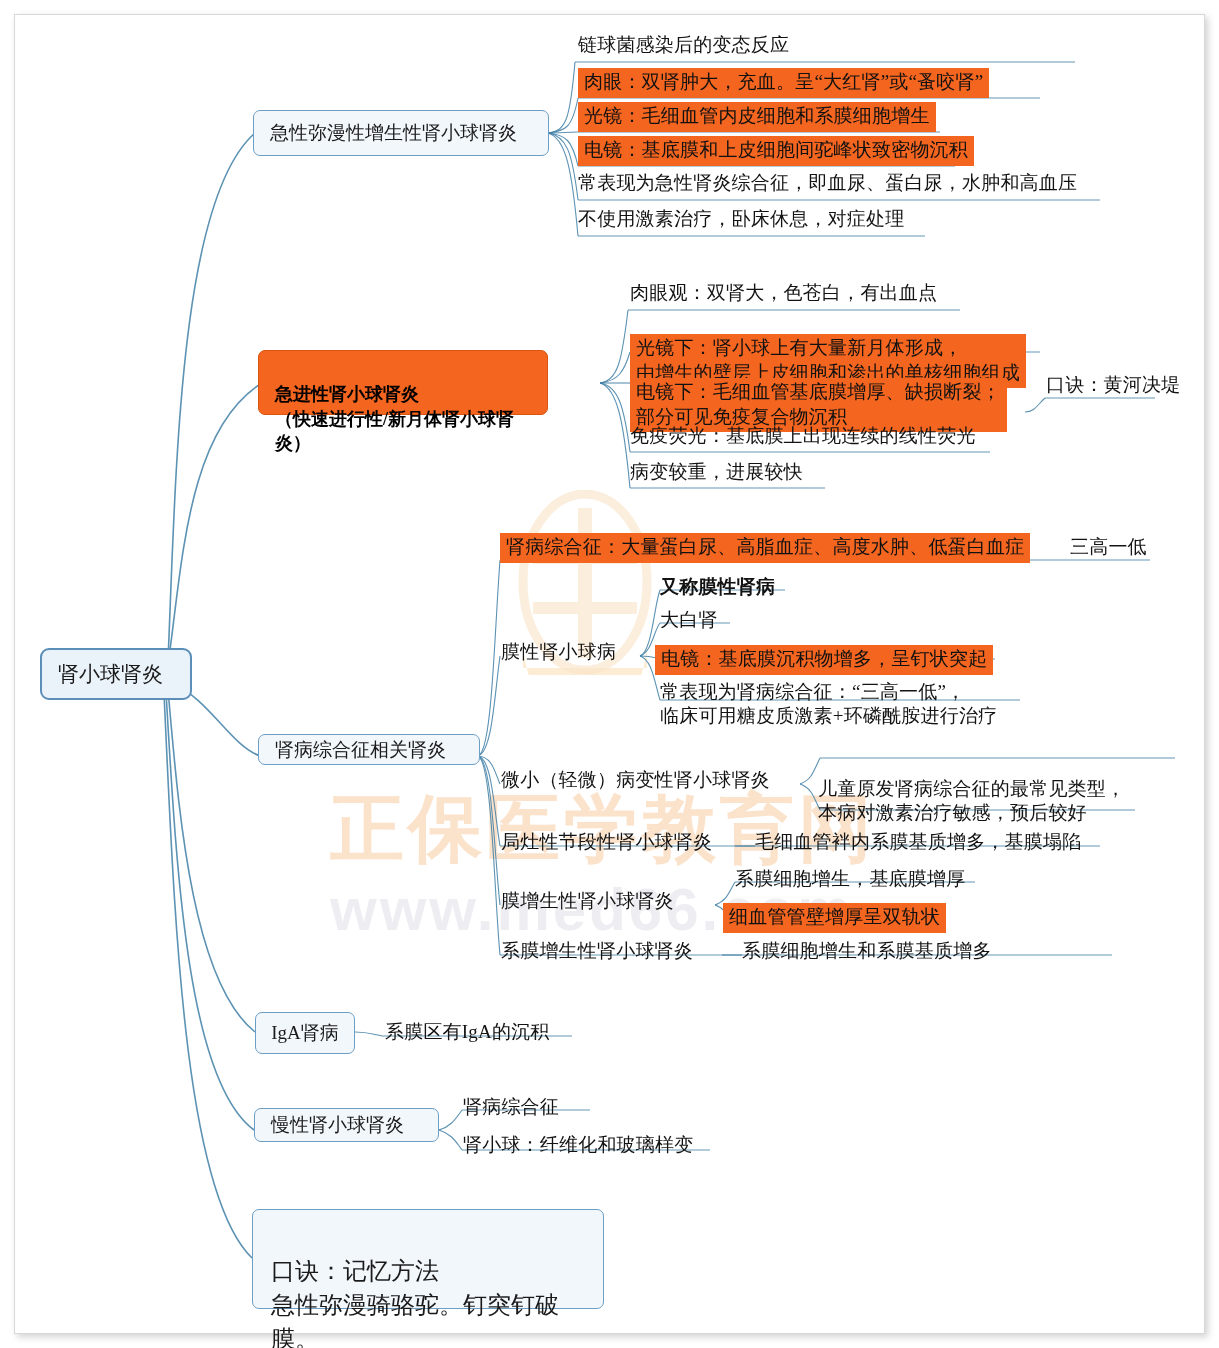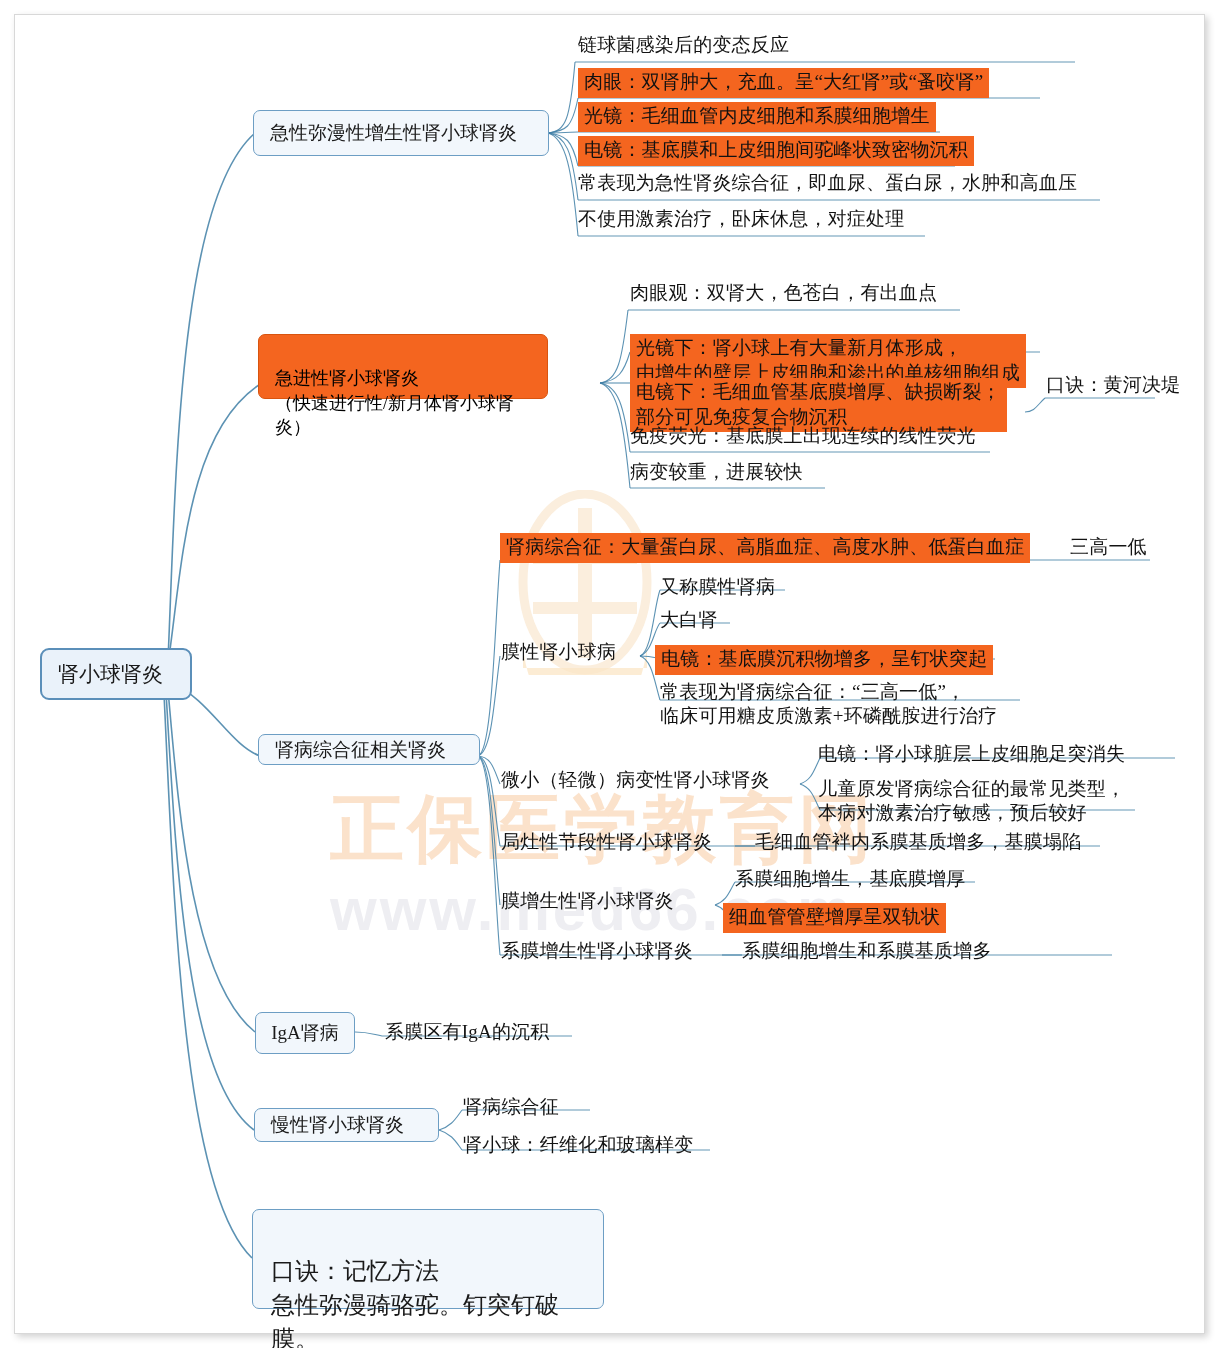--- a/index.html
+++ b/index.html
@@ -270,21 +270,21 @@
   <div class="hl" style="left:578px; top:68px;">肉眼：双肾肿大，充血。呈“大红肾”或“蚤咬肾”</div>
 
   <div class="hl" style="left:578px; top:102px;">光镜：毛细血管内皮细胞和系膜细胞增生</div>
 
   <div class="hl" style="left:578px; top:136px;">电镜：基底膜和上皮细胞间驼峰状致密物沉积</div>
 
   <div class="leaf" style="left:578px; top:171px;">常表现为急性肾炎综合征，即血尿、蛋白尿，水肿和高血压</div>
 
   <div class="leaf" style="left:578px; top:207px;">不使用激素治疗，卧床休息，对症处理</div>
 
-  <div class="node boxnode orange" style="left:258px; top:334px; width:290px; height:65px;">
+  <div class="node boxnode orange" style="left:258px; top:350px; width:290px; height:65px;font-weight:bold;">
     <span>急进性肾小球肾炎
 （快速进行性/新月体肾小球肾炎）</span>
   </div>
 
   <div class="leaf" style="left:630px; top:281px;">肉眼观：双肾大，色苍白，有出血点</div>
 
   <div class="hl" style="left:630px; top:334px;">光镜下：肾小球上有大量新月体形成，
 由增生的壁层上皮细胞和渗出的单核细胞组成</div>
 
   <div class="hl" style="left:630px; top:378px;">电镜下：毛细血管基底膜增厚、缺损断裂；
@@ -297,28 +297,27 @@
   <div class="leaf" style="left:1046px; top:373px;">口诀：黄河决堤</div>
 
   <div class="node boxnode" style="left:258px; top:734px; width:222px; height:31px;">
     <span>肾病综合征相关肾炎</span>
   </div>
 
   <div class="hl" style="left:500px; top:533px;">肾病综合征：大量蛋白尿、高脂血症、高度水肿、低蛋白血症</div>
   <div class="leaf" style="left:1070px; top:535px;">三高一低</div>
 
   <div class="leaf" style="left:501px; top:640px;">膜性肾小球病</div>
-  <div class="leaf" style="left:660px; top:575px;">又称膜性肾病</div>
+  <div class="leaf" style="left:660px; top:575px;font-weight:bold;">又称膜性肾病</div>
   <div class="leaf" style="left:660px; top:608px;">大白肾</div>
   <div class="hl" style="left:655px; top:645px;">电镜：基底膜沉积物增多，呈钉状突起</div>
   <div class="leaf" style="left:660px; top:680px;">常表现为肾病综合征：“三高一低”，
 临床可用糖皮质激素+环磷酰胺进行治疗</div>
 
   <div class="leaf" style="left:501px; top:768px;">微小（轻微）病变性肾小球肾炎</div>
-  <div class="leaf" style="left:818px; top:742px;">电镜：肾小球脏层上皮细胞足突消失</div>
   <div class="leaf" style="left:818px; top:777px;">儿童原发肾病综合征的最常见类型，
 本病对激素治疗敏感，预后较好</div>
 
   <div class="leaf" style="left:501px; top:830px;">局灶性节段性肾小球肾炎</div>
   <div class="leaf" style="left:755px; top:830px;">毛细血管袢内系膜基质增多，基膜塌陷</div>
 
   <div class="leaf" style="left:501px; top:889px;">膜增生性肾小球肾炎</div>
   <div class="leaf" style="left:735px; top:867px;">系膜细胞增生，基底膜增厚</div>
   <div class="hl" style="left:723px; top:903px;">细血管管壁增厚呈双轨状</div>
 

